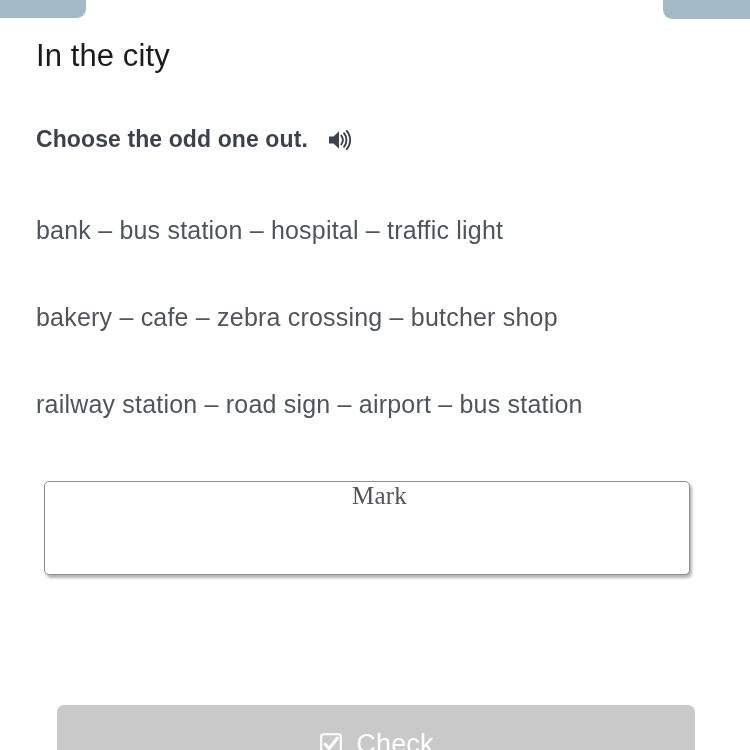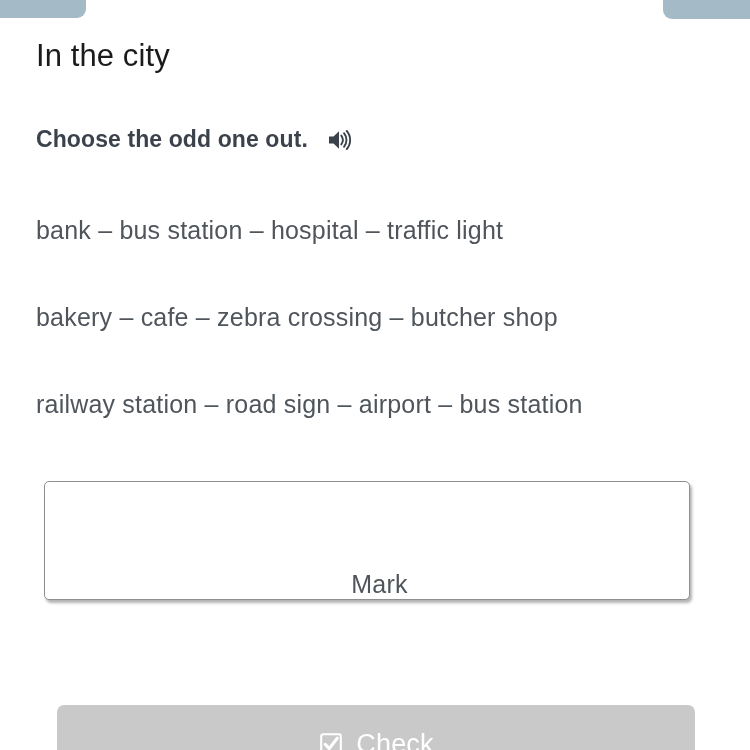--- a/index.html
+++ b/index.html
@@ -98,29 +98,30 @@
   .word-line:last-child {
     margin-bottom: 0;
   }
 
   
   .answer-field {
     position: absolute;
     left: 44px;
     top: 481px;
     width: 646px;
-    height: 119px;
+    height: 94px;
     box-sizing: border-box;
     background: #ffffff;
     border: 1px solid #8f8f8f;
     border-radius: 5px;
     box-shadow: 2px 3px 3px rgba(0,0,0,0.30);
     display: flex;
-    align-items: flex-end;
+    align-items: flex-start;
     cursor: pointer;
+    font-family: Liberation Serif, serif;
   }
   .answer-accent {
     width: 25px;
     background: #ed7f2d;
     border-radius: 4px 0 0 4px;
     flex: 0 0 25px;
   }
   .answer-value {
     flex: 1 1 auto;
     display: flex;

